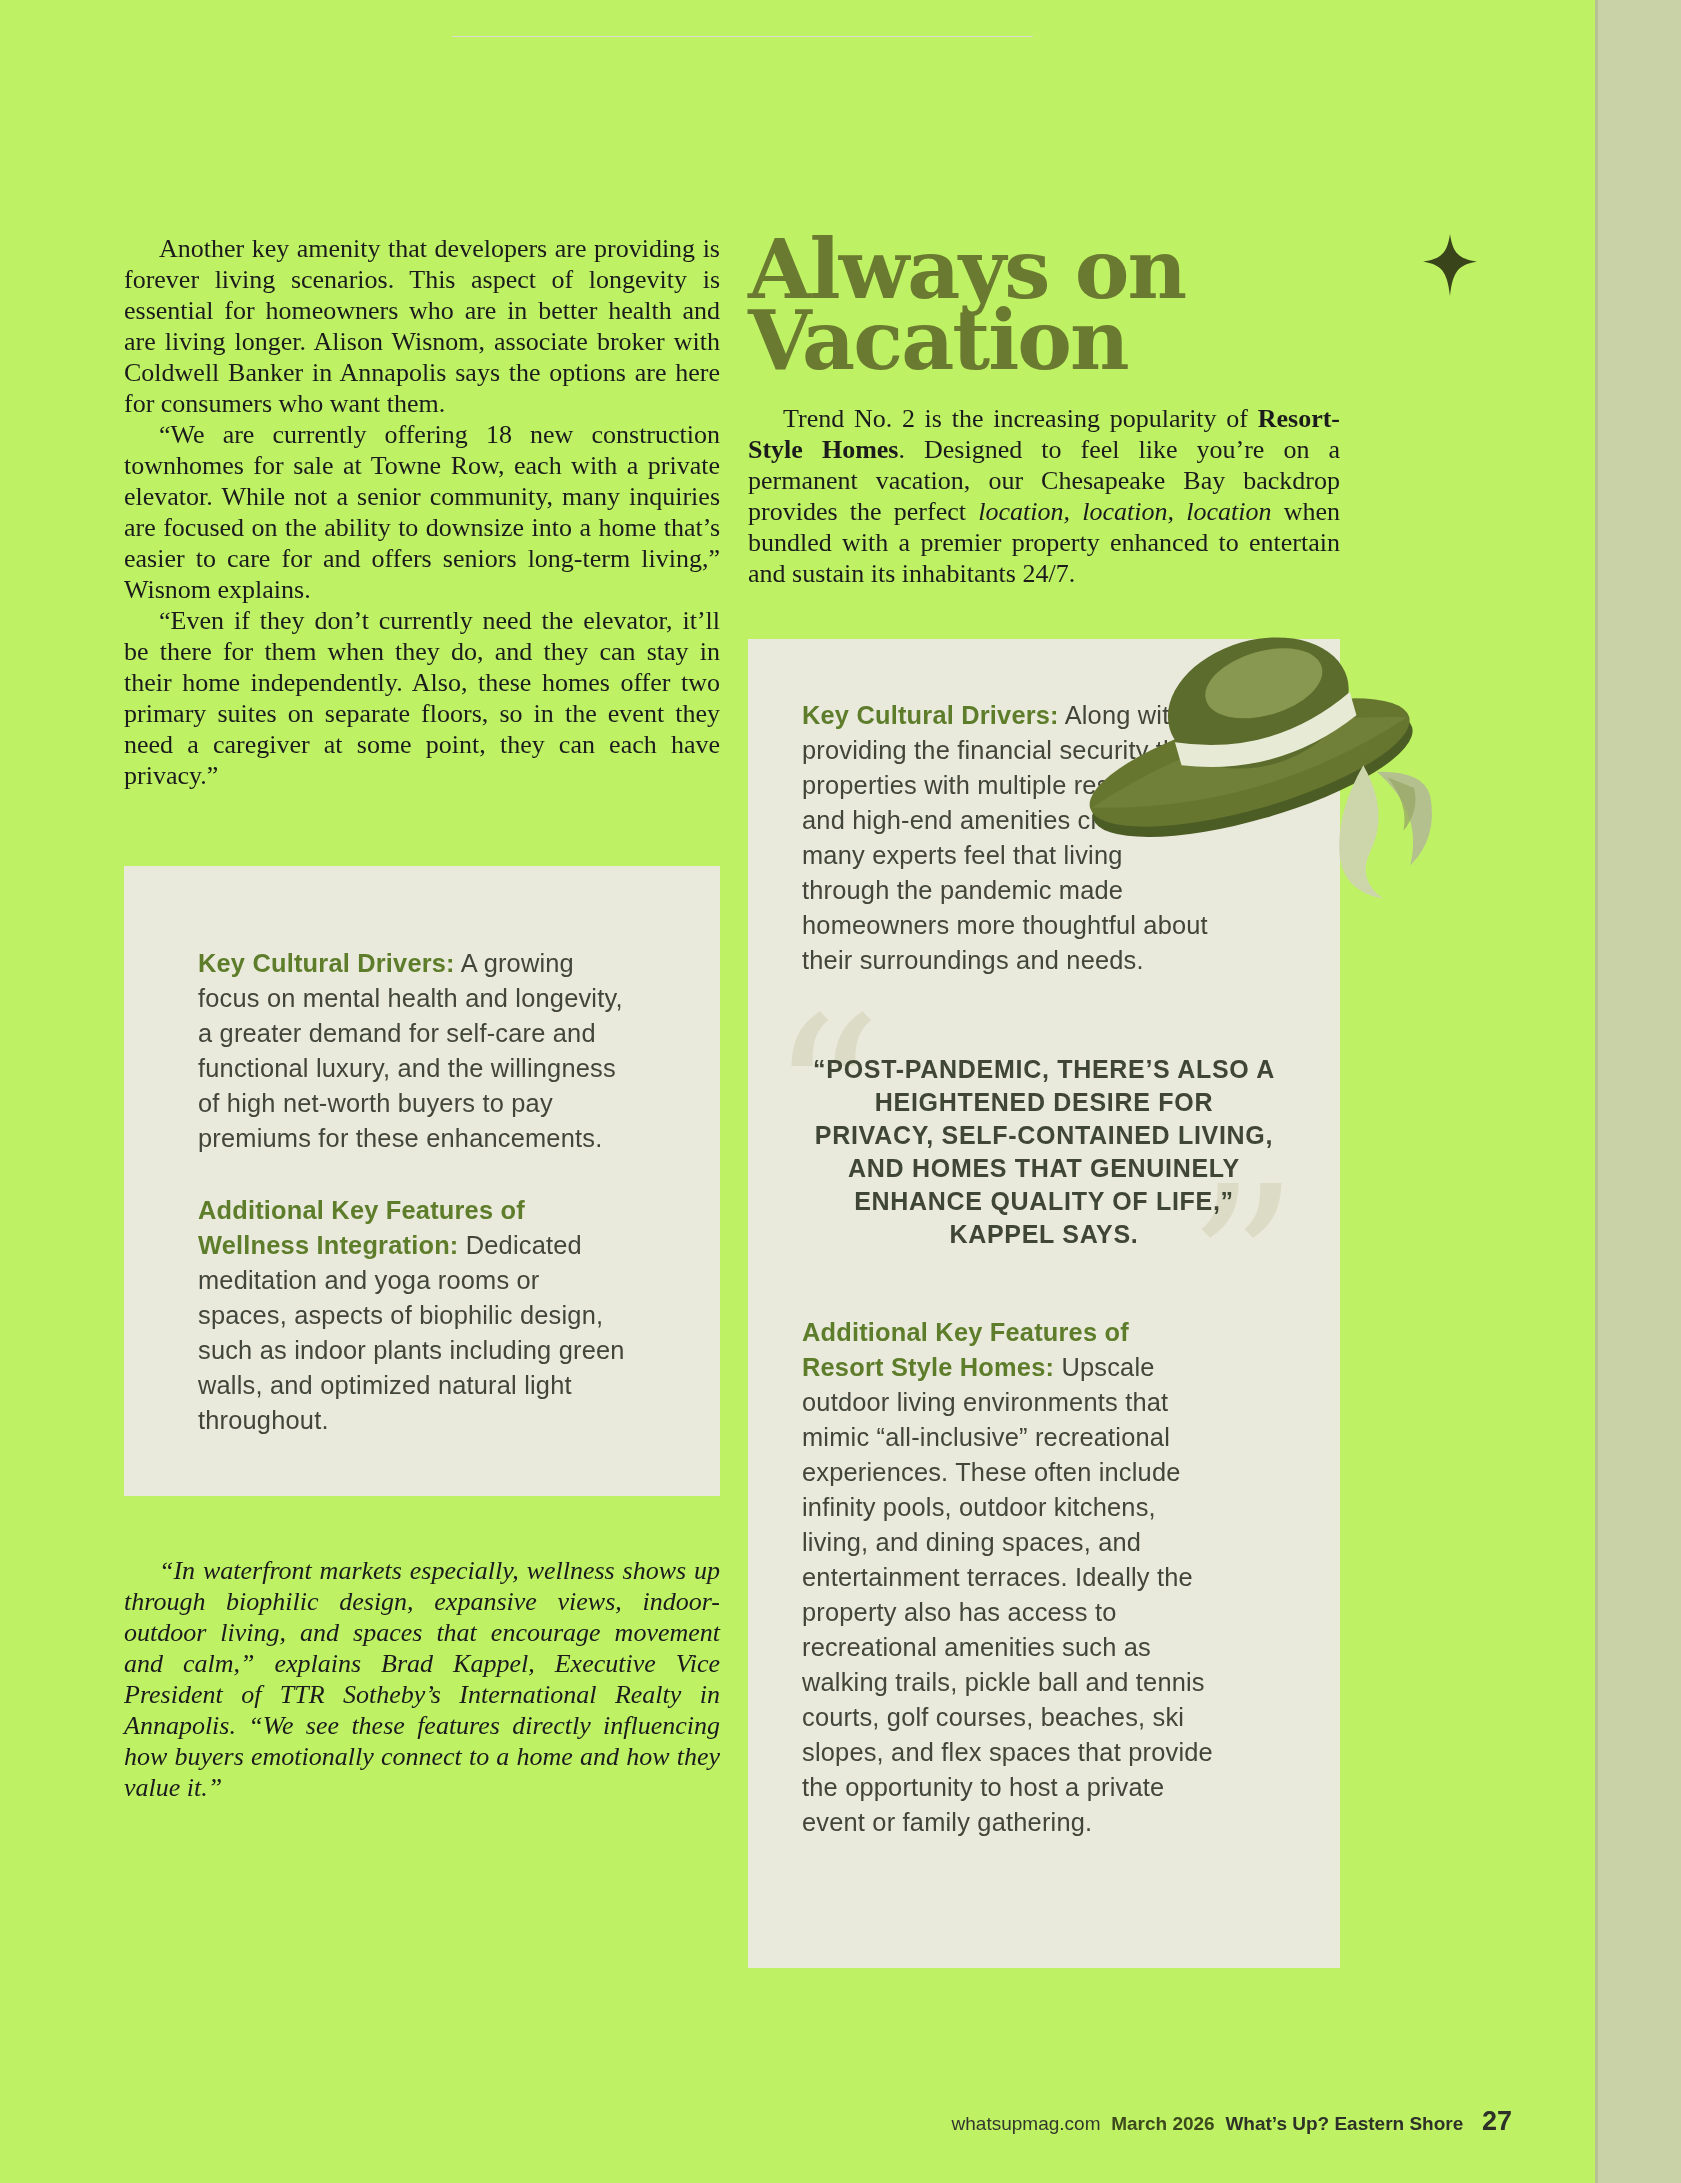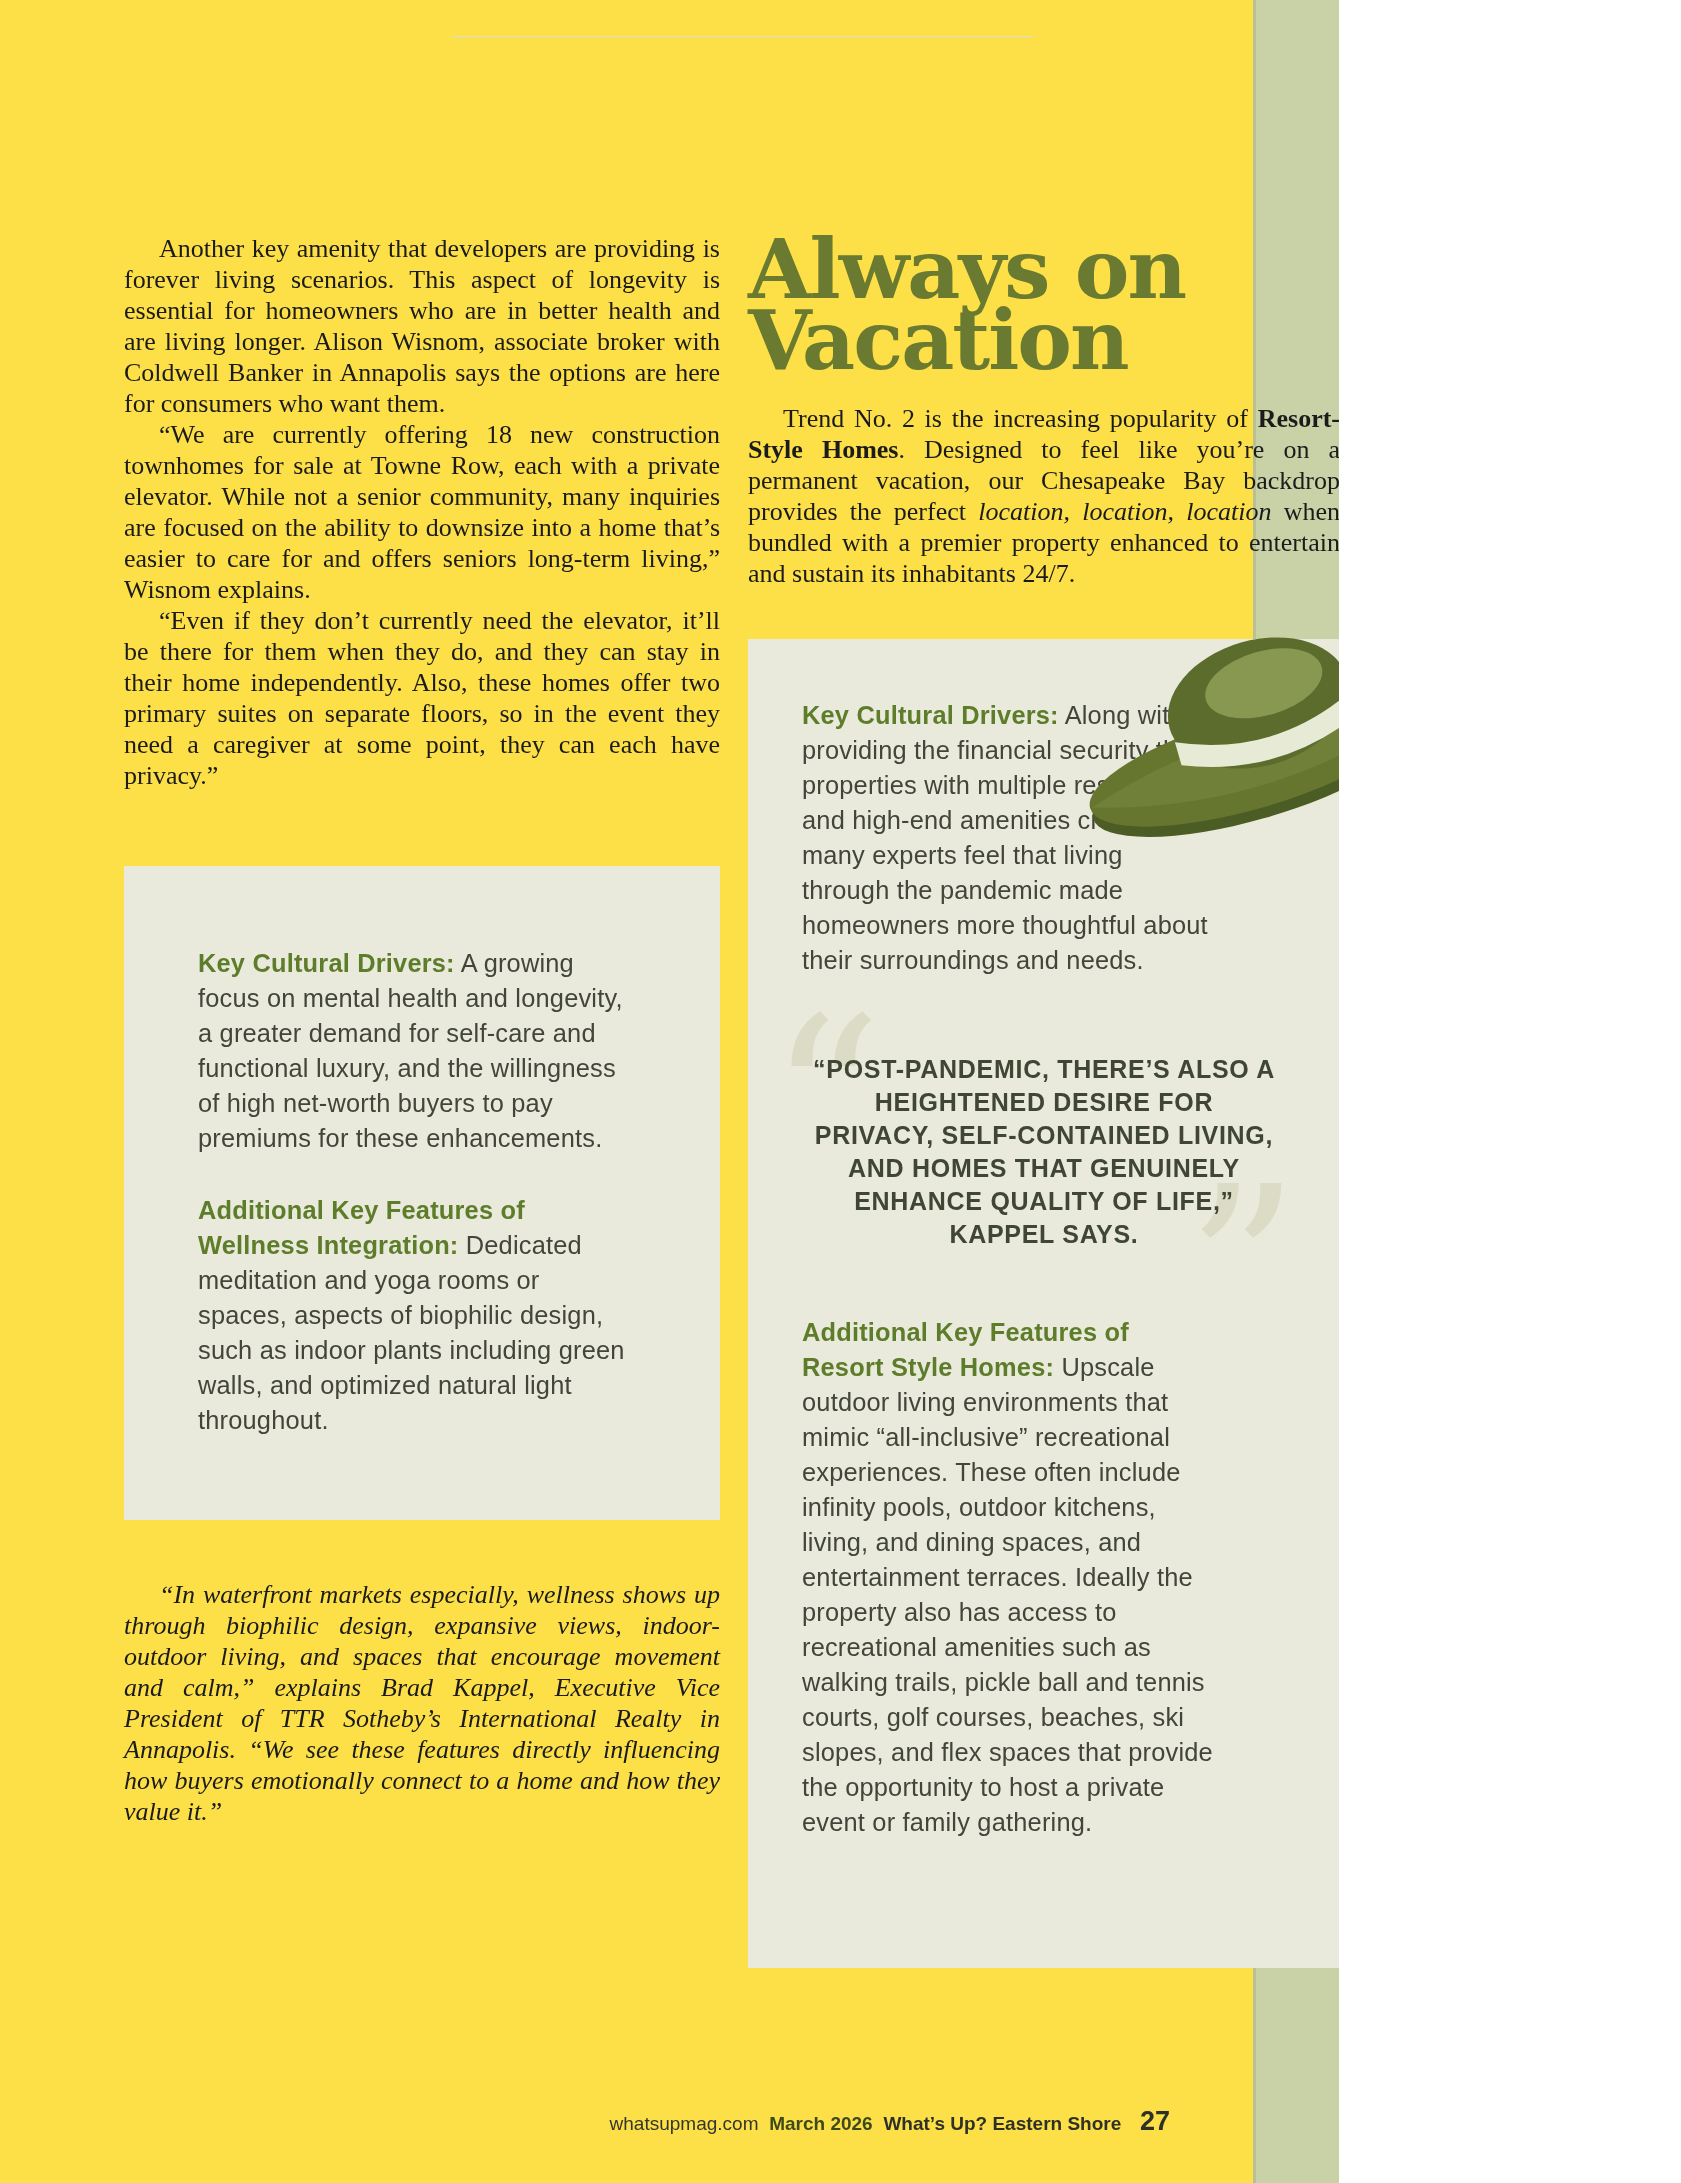--- a/index.html
+++ b/index.html
@@ -1,21 +1,21 @@
 <!DOCTYPE html>
 <html style="font-size:10.7px"><head>
 <meta charset="utf-8">
 <style>
   * { margin: 0; padding: 0; box-sizing: border-box; }
   body { background: #ffffff; }
   .page {
     position: relative;
-    width: 1339px;
+    width: 1681px;
     height: 2183px;
-    background: #fde047;
+    background: #bef264;
     overflow: hidden;
     font-family: "Liberation Serif", serif;
   }
   .stripe {
     position: absolute;
     right: 0; top: 0;
     width: 86px; height: 100%;
     background: #c9d2a6;
   }
   .stripe::before {
@@ -43,21 +43,21 @@
     line-height: 31px;
     color: #1b1b1b;
     text-align: justify;
     text-indent: 35px;
   }
   .box {
     background: #e9e9dc;
   }
   .wellness-box {
     margin-top: 75px;
-    padding: 80px 94px 82px 74px;
+    padding: 80px 94px 58px 74px;
   }
   .box-text {
     font-family: "Liberation Sans", sans-serif;
     font-size: 25.4px;
     line-height: 35px;
     color: #42453a;
     letter-spacing: 0.2px;
   }
   .green-bold { color: #5e7d2a; font-weight: bold; }
   .box-para + .box-para { margin-top: 37px; }

